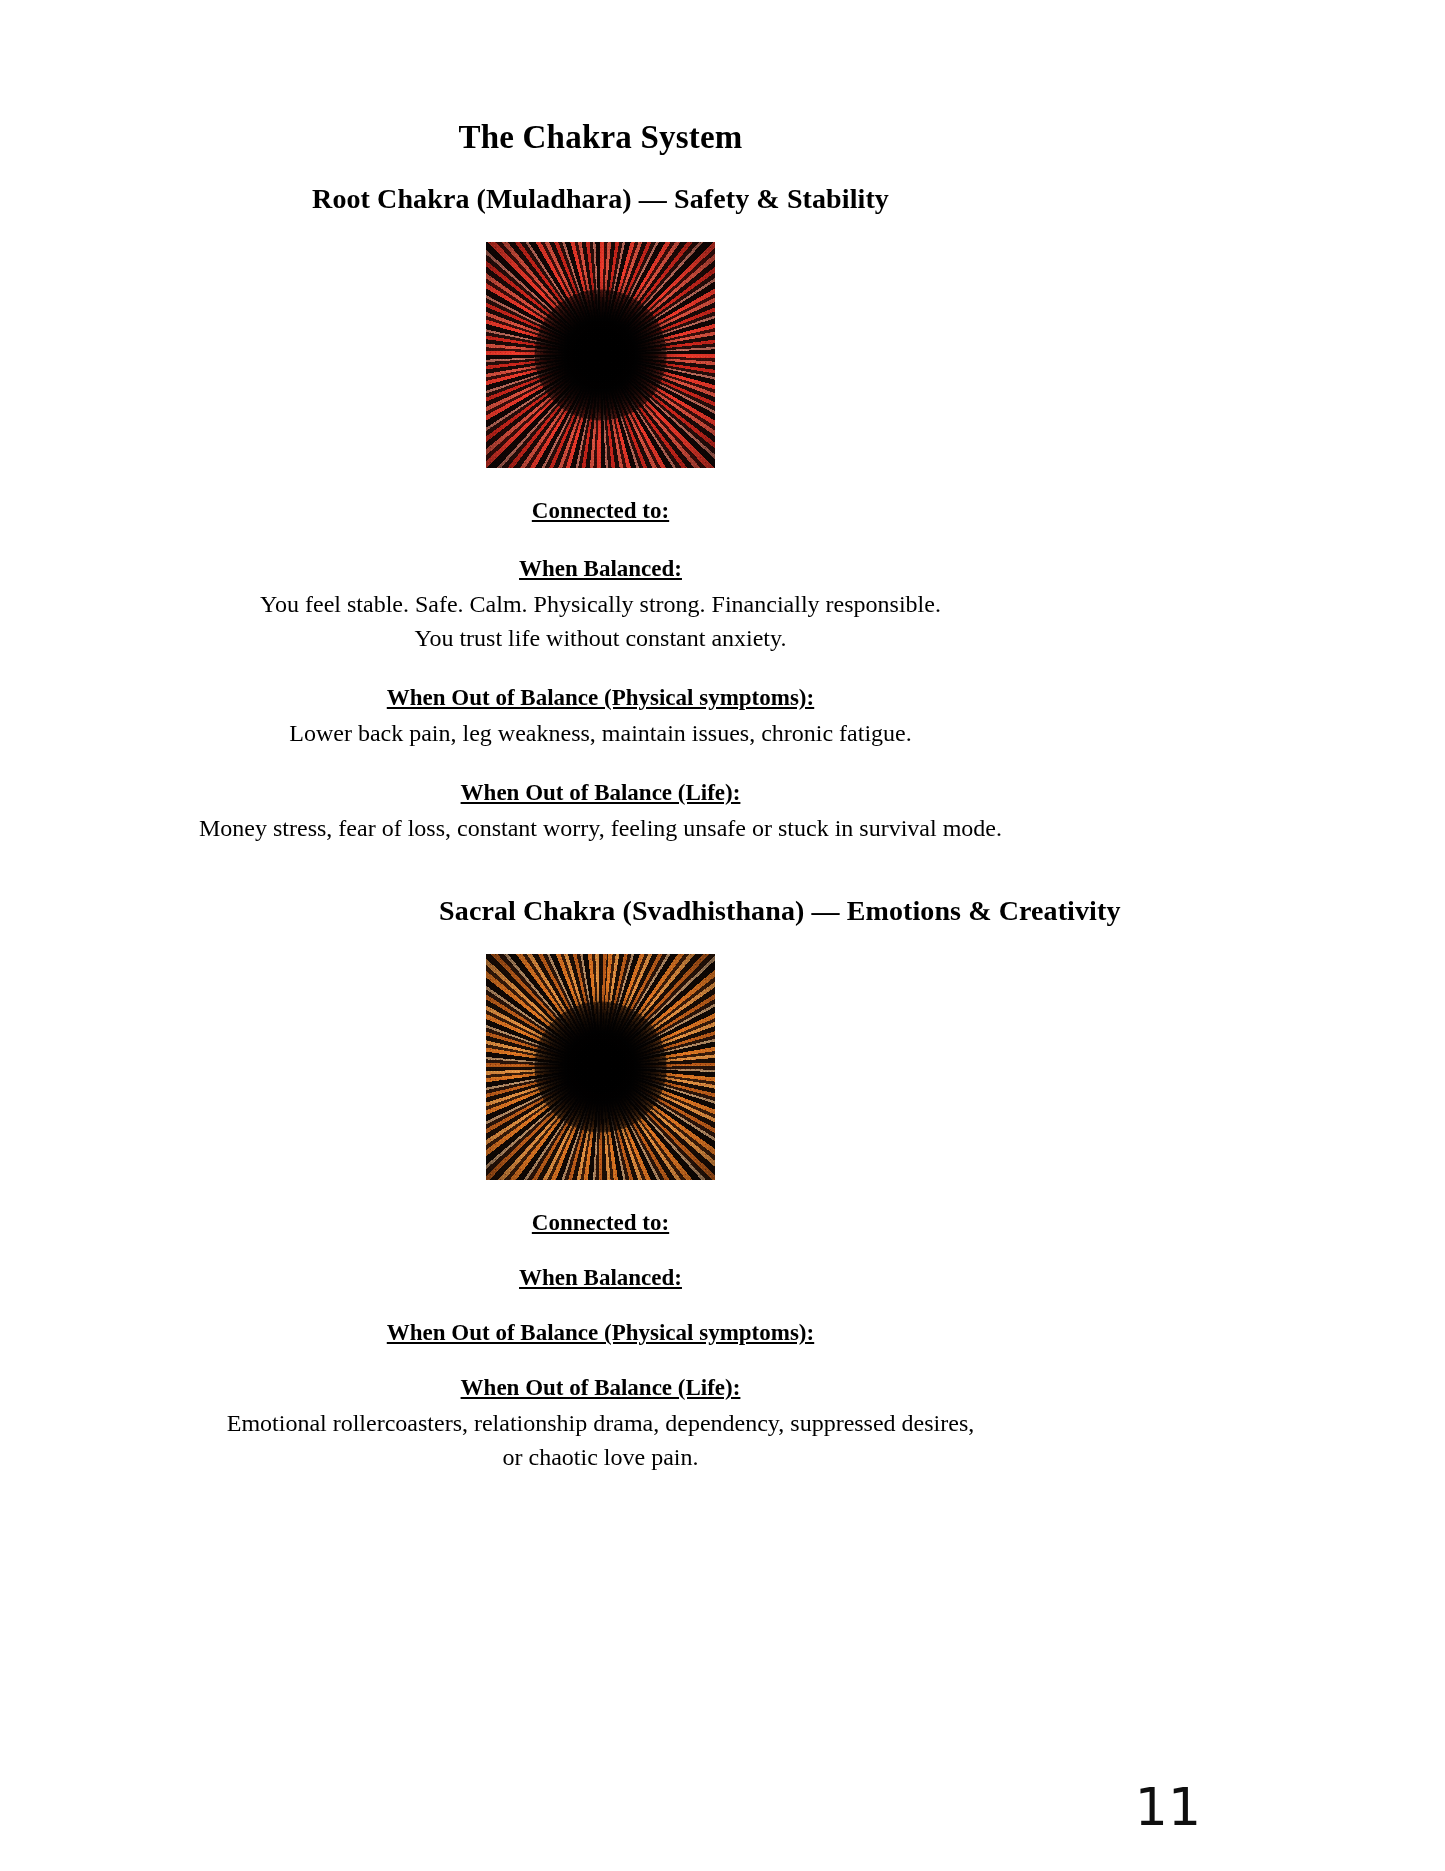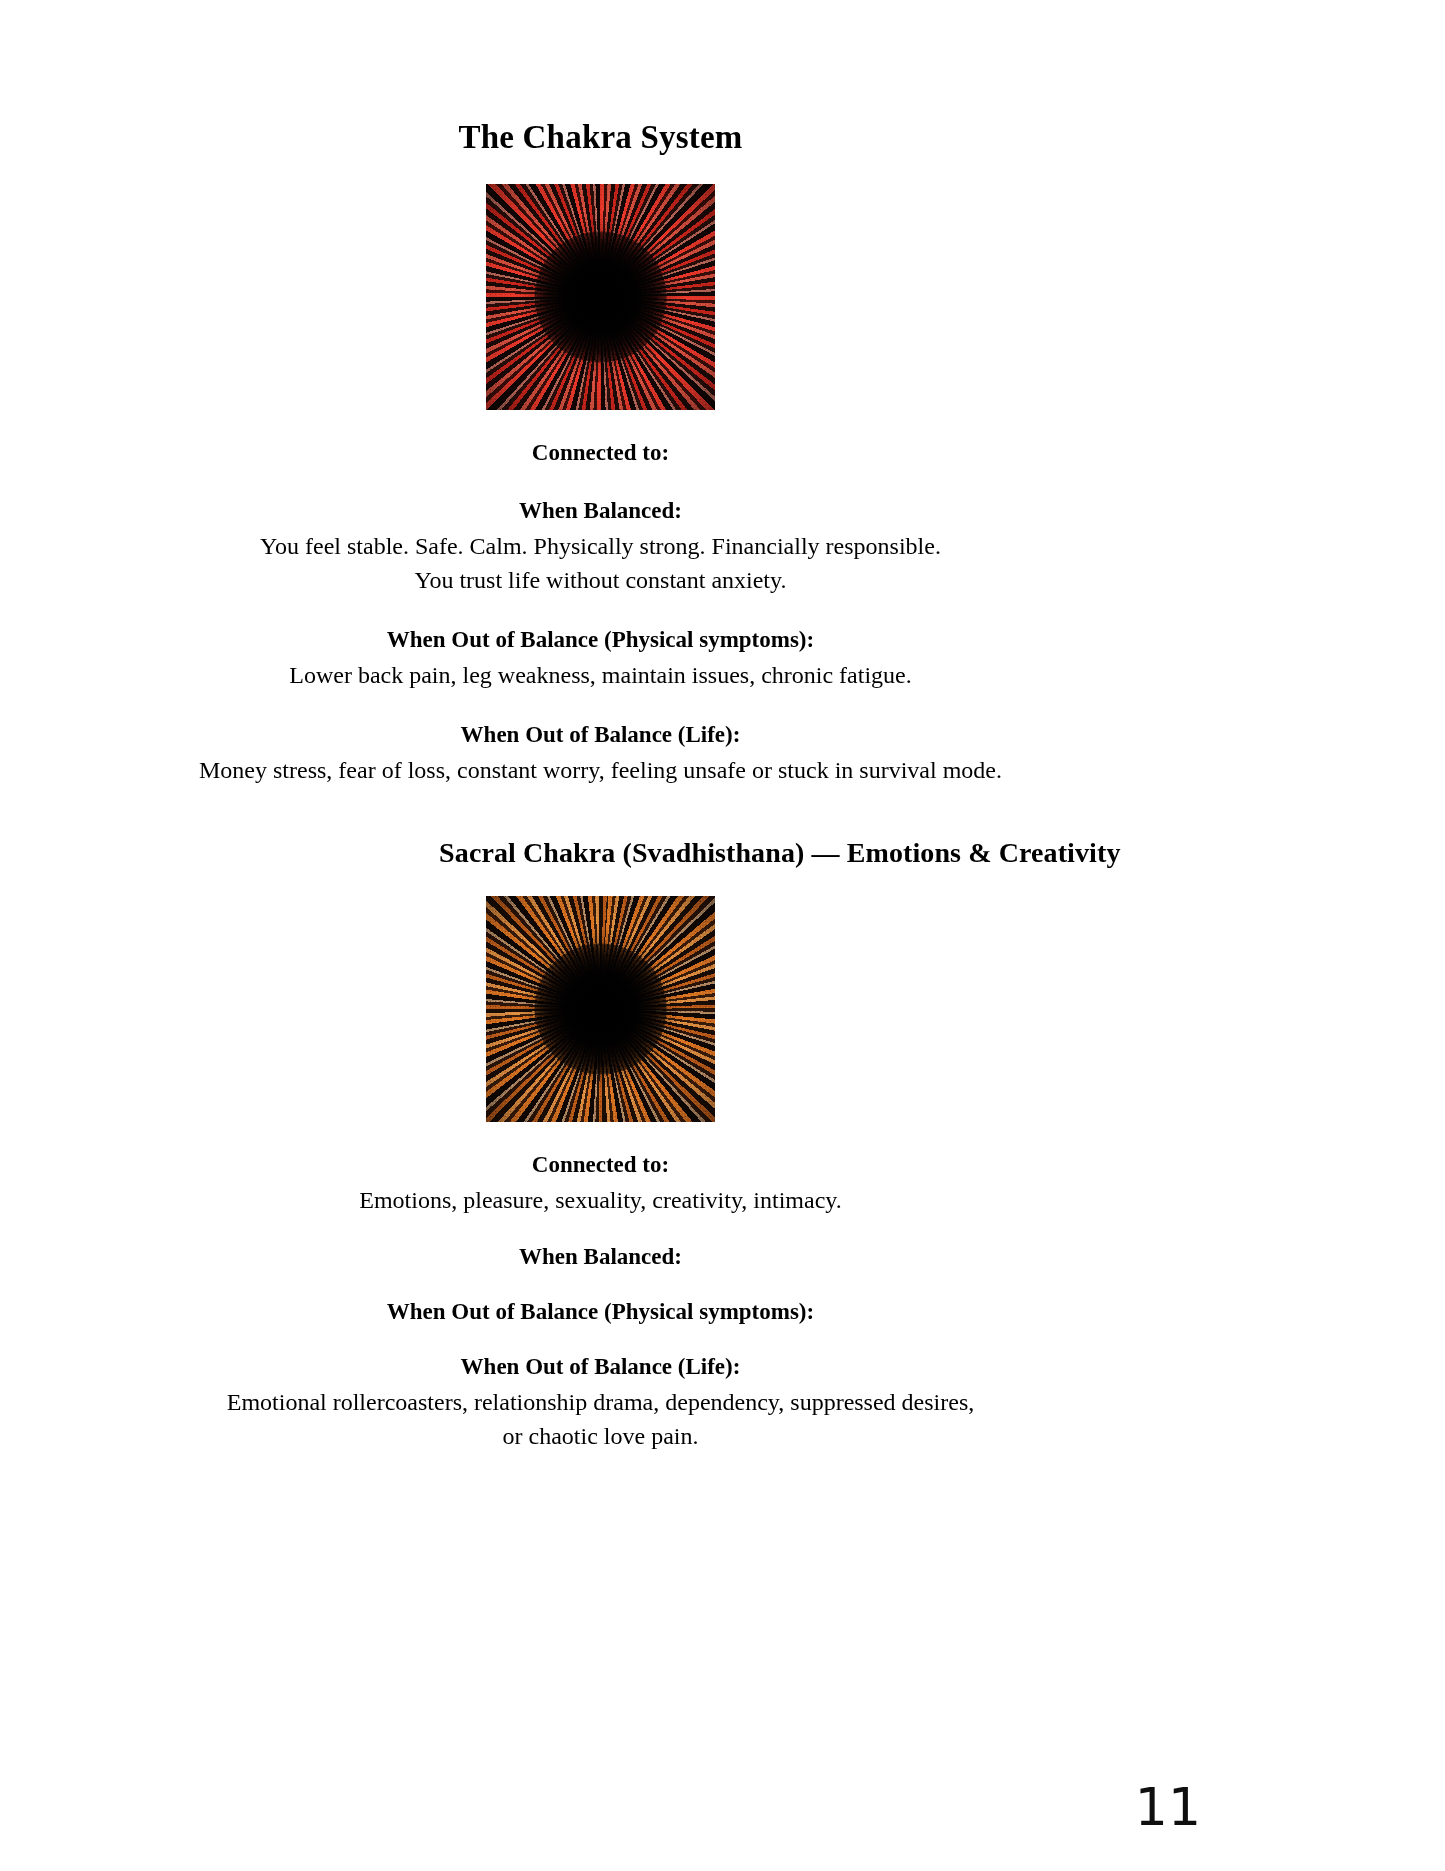--- a/index.html
+++ b/index.html
@@ -152,20 +152,21 @@
 
   
   .sec {
     margin-top: 27px;
   }
   .sec-label {
     font-size: 23px;
     font-weight: bold;
     line-height: 1.35;
     margin: 0;
+    text-decoration: underline;
   }
   .sec-body {
     font-size: 24px;
     font-weight: normal;
     line-height: 1.42;
     margin: 3px 0 0 0;
   }
   .sec-body .ln {
     display: block;
   }
@@ -185,20 +186,21 @@
   }
 </style>
 </head>
 <body>
 
 <div class="page">
   <div class="content">
 
     <h1 class="doc-title">The Chakra System</h1>
 
+    <h2 class="chakra-heading">Root Chakra (Muladhara) — Safety &amp; Stability</h2>
 
     <div class="burst-wrap">
       <div class="burst red">
         <div class="rays"></div>
         <div class="core"></div>
         <div class="vign"></div>
         <div class="grain"></div>
       </div>
     </div>
 
@@ -234,23 +236,20 @@
       <div class="burst orange">
         <div class="rays"></div>
         <div class="core"></div>
         <div class="vign"></div>
         <div class="grain"></div>
       </div>
     </div>
 
     <div class="sec">
       <p class="sec-label">Connected to:</p>
-      <p class="sec-body">
-        <span class="ln">Emotions, pleasure, sexuality, creativity, intimacy.</span>
-      </p>
     </div>
 
     <div class="sec tight">
       <p class="sec-label">When Balanced:</p>
     </div>
 
     <div class="sec tight">
       <p class="sec-label">When Out of Balance (Physical symptoms):</p>
     </div>
 

